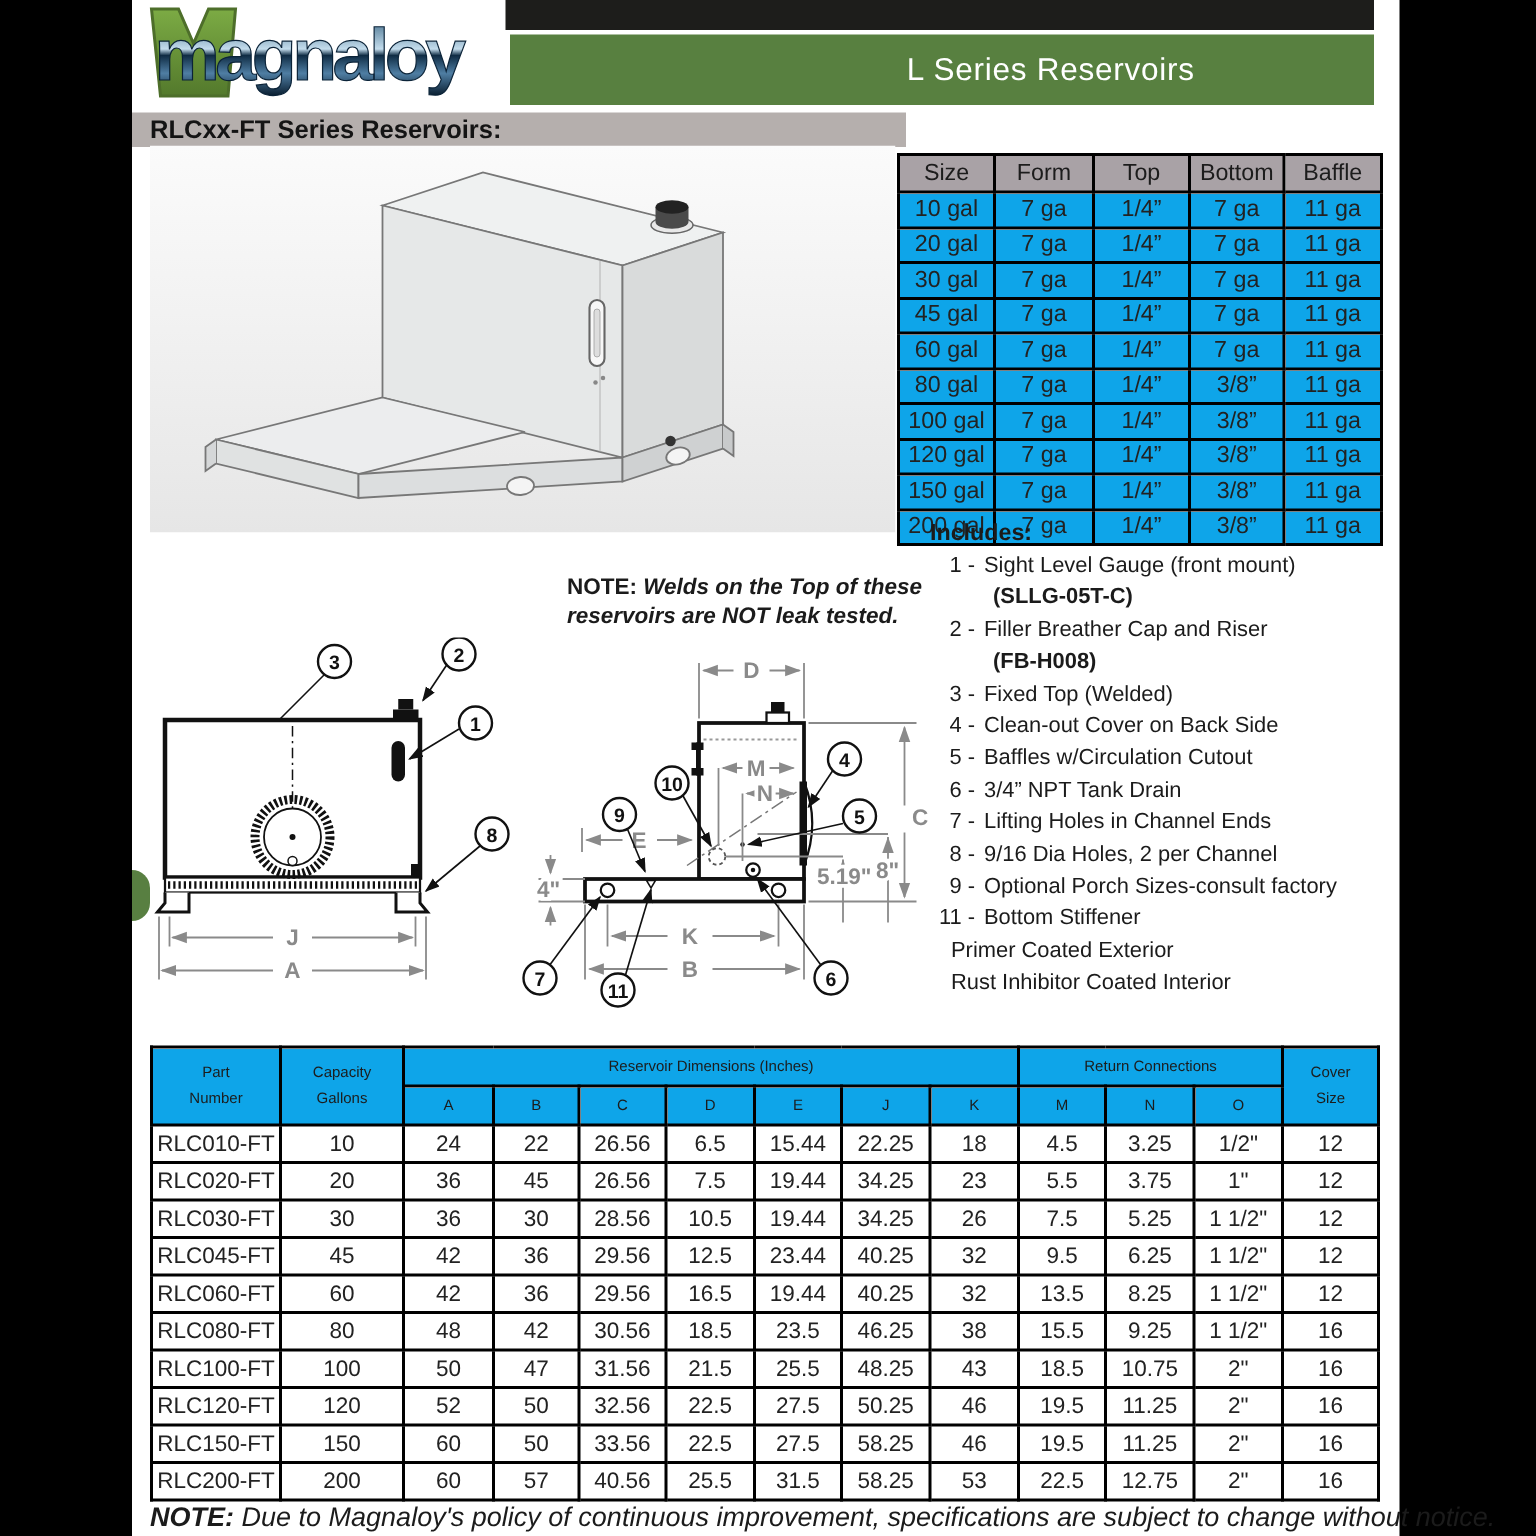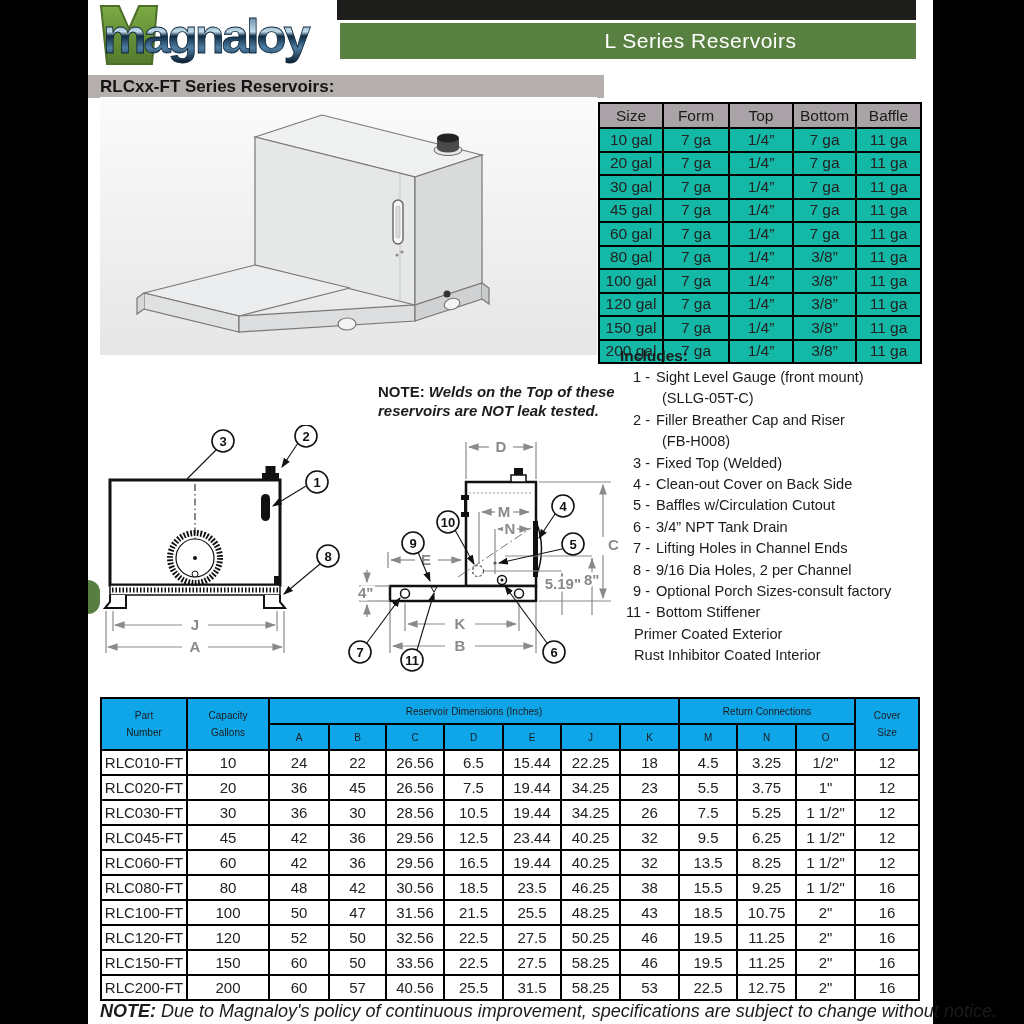--- a/index.html
+++ b/index.html
@@ -5,42 +5,42 @@
   html,body { margin:0; padding:0; background:#444; }
   #canvas {
     position:relative; width:1024px; height:1024px; background:#ffffff;
     font-family:"Liberation Sans", sans-serif; overflow:hidden; margin:0 auto;
   }
   .bar-left  { position:absolute; left:0; top:0; width:88px;  height:1024px; background:#000; }
   .bar-right { position:absolute; left:933px; top:0; width:91px; height:1024px; background:#000; }
   .green-tab { position:absolute; left:88px; top:580px; width:12px; height:34px;
                background:#587f41; border-radius:0 17px 17px 0; }
   .top-black { position:absolute; left:337px; top:0; width:579px; height:20px; background:#1d1d1b; }
-  .banner    { position:absolute; left:340px; top:23px; width:576px; height:36px; background:#588040;
+  .banner    { position:absolute; left:340px; top:23px; width:576px; height:47px; background:#588040;
                color:#fff; display:flex; align-items:center; justify-content:center;
                padding-left:145px; box-sizing:border-box; font-size:21px; letter-spacing:.5px; }
   .logo      { position:absolute; left:98px; top:2px; width:246px; height:66px; }
   .section-bar { position:absolute; left:88px; top:75px; width:516px; height:23px; background:#b5afad;
                display:flex; align-items:center; font-size:17px; font-weight:bold; color:#141414;
                padding-left:12px; box-sizing:border-box; }
   .iso       { position:absolute; left:100px; top:97px; width:497px; height:258px; }
 
   table { border-collapse:collapse; table-layout:fixed; }
   th,td { border:2px solid #000; text-align:center; overflow:hidden; white-space:nowrap; }
 
   .spec { position:absolute; left:598px; top:102px; width:322px; font-size:15.5px; color:#222; }
   .spec th { background:#a9a2a6; font-weight:normal; color:#1c1c1c; height:21px; }
-  .spec td { height:19.5px; background:#14b8a6;margin-top:42px; }
+  .spec td { height:19.5px; background:#0ea5e9;margin-top:42px; }
 
   .includes { position:absolute; left:618px; top:345px; width:312px; color:#1b1b1b; }
   .inc-head { font-weight:bold; font-size:15.5px; line-height:22px; padding-left:2px; }
   .inc-item { display:flex; font-size:14.6px; line-height:21.4px; }
   .inc-num  { flex:none; width:32px; text-align:right; }
   .inc-text { padding-left:6px; }
-  .inc-sub  { font-size:14.6px; line-height:21.4px; padding-left:44px; }
+  .inc-sub  { font-size:14.6px; line-height:21.4px; padding-left:44px;font-weight:bold; }
   .inc-extra{ font-size:14.6px; line-height:21.4px; padding-left:16px; }
 
   .note-top { position:absolute; left:378px; top:382px; width:240px; font-size:15px; line-height:19px; color:#1b1b1b; }
   .note-top b { font-style:normal; }
   .note-top i { font-weight:bold; font-weight:600; }
 
   .front-diag { position:absolute; left:95px;  top:425px; width:290px; height:255px; }
   .side-diag  { position:absolute; left:345px; top:425px; width:300px; height:260px; }
 
   .co   { fill:#fff; stroke:#111; stroke-width:1.6; }

